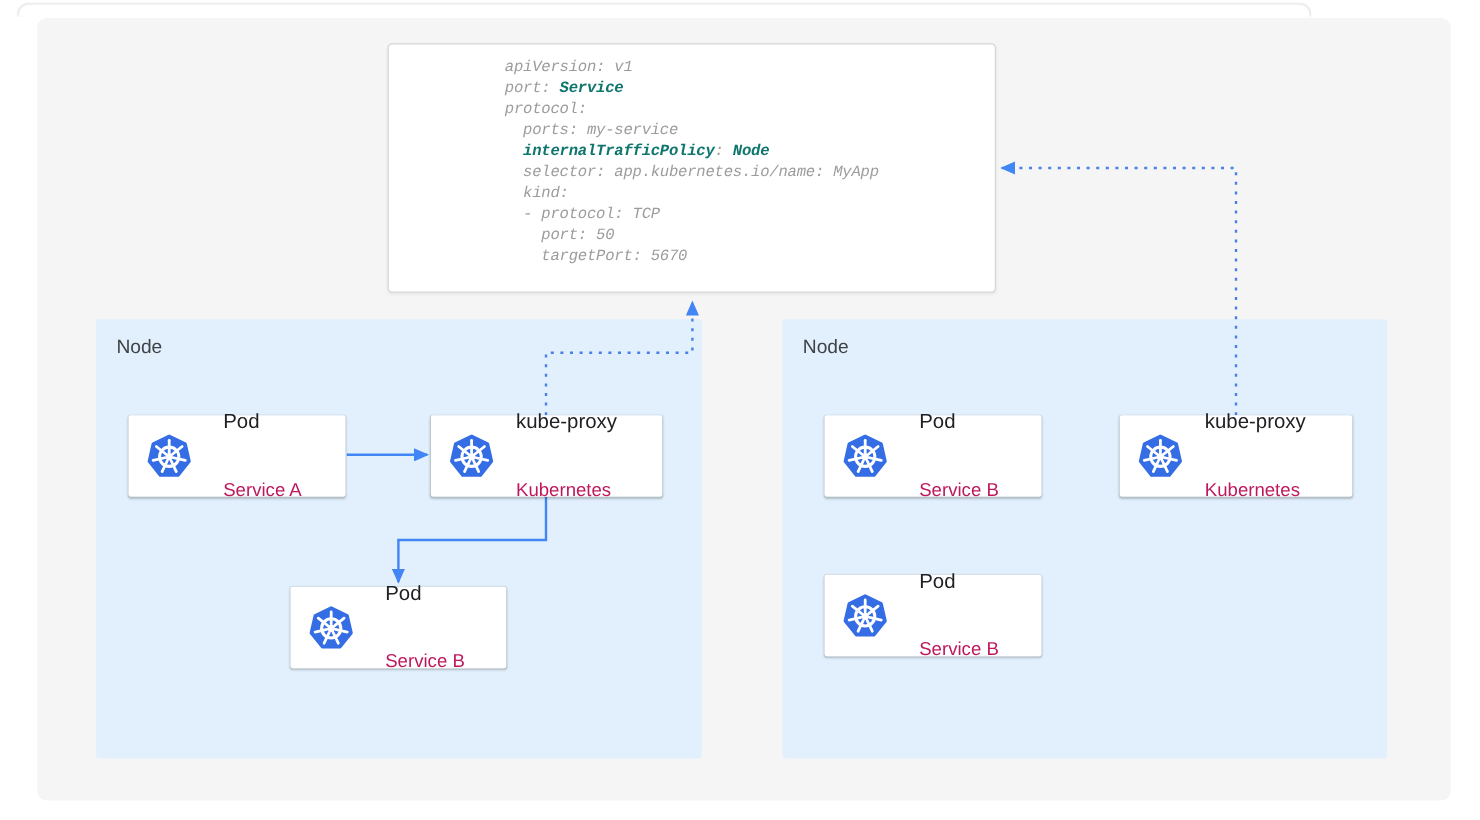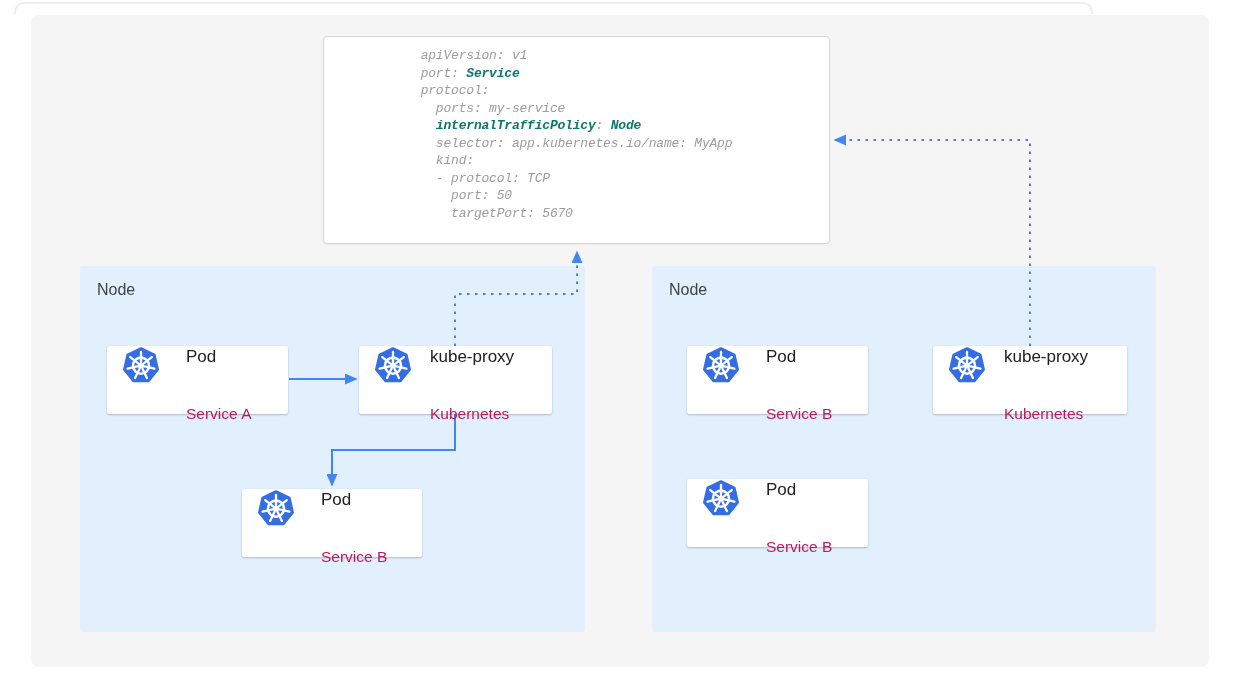--- a/index.html
+++ b/index.html
@@ -57,21 +57,21 @@
   .node-label{
     position:absolute;left:17px;top:15px;
     font-size:16px;color:#3f4246;
   }
   
   .card{
     position:absolute;height:68px;
     background:#ffffff;
     border-radius:2px;
     box-shadow:0 1px 2px rgba(0,0,0,0.22), 0 0 1px rgba(0,0,0,0.10);
-    display:flex;
+    display:flex;align-items:center;
     box-sizing:border-box;
     padding-left:15px;
   }
   .k8s{width:38px;height:38px;flex:0 0 38px;}
   .card-text{margin-left:26px;}
   .card-title{font-size:17px;line-height:22px;color:#202124;}
   .card-sub{font-size:15.5px;line-height:20px;color:#be185d;margin-top:36px;}
   .connectors{
     position:absolute;left:0;top:0;width:1233px;height:683px;
     pointer-events:none;

